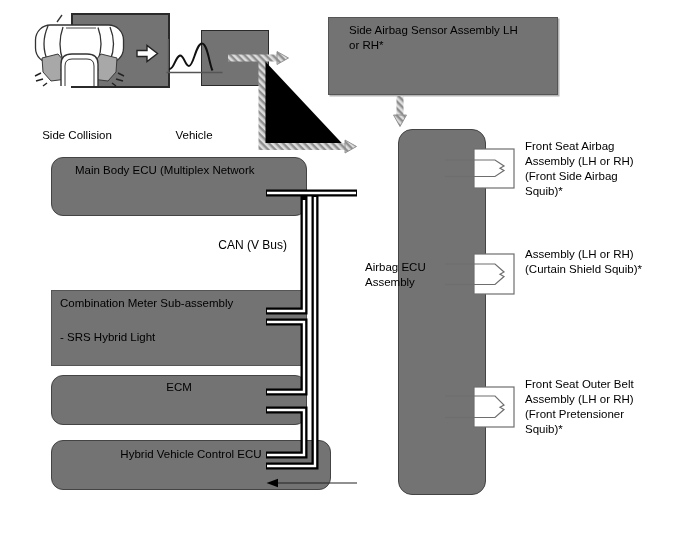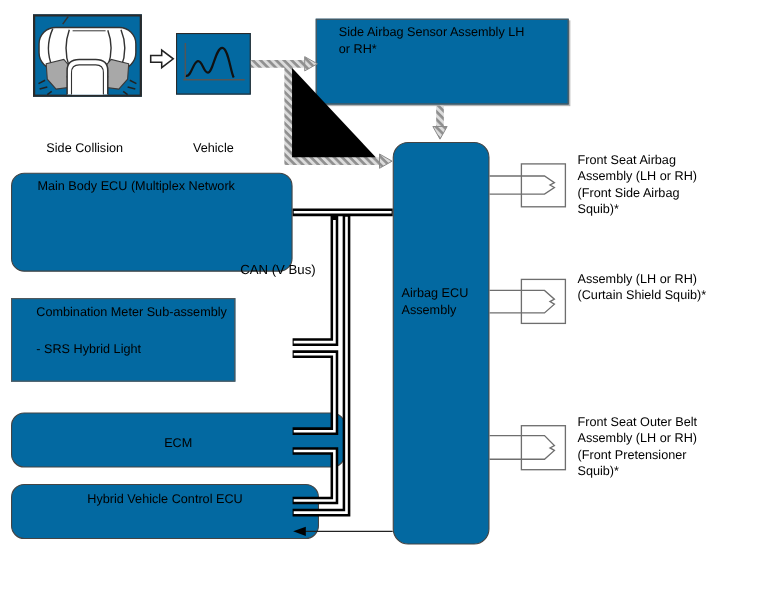--- a/index.html
+++ b/index.html
@@ -1,32 +1,32 @@
 <!DOCTYPE html>
 <html><head>
 <meta charset="utf-8">
 <style>
   html,body{margin:0;padding:0;background:#fff;}
   .stage{
     position:relative;width:688px;height:560px;background:#fff;overflow:hidden;
     font-family:"Liberation Sans", sans-serif;color:#000;
   }
-  .box{position:absolute;background:#0369a1;box-sizing:border-box;border:1px solid #444;}
+  .box{position:absolute;background:#737373;box-sizing:border-box;border:1px solid #444;margin-left:41px;}
   .rounded{border-radius:12px;}
   .txt{font-size:11.5px;line-height:15px;}
   .line{height:15px;white-space:nowrap;}
   .caption{position:absolute;font-size:11.5px;text-align:center;margin-top:40px;}
   .conn-label{position:absolute;width:162px;font-size:11.5px;line-height:15px;}
   #carFrame{left:30px;top:13px;width:99px;height:75px;border:2px solid #2a2a2a;}
   #impactFrame{left:160px;top:30px;width:68px;height:56px;border:1.5px solid #2a2a2a;}
   #sensorBox{left:287px;top:17px;width:230px;height:78px;border:1px solid #555;
              box-shadow:1.5px 1.5px 0 #b5b5b5;padding:5px 8px 0 20px;}
-  #mainBodyBox{left:10px;top:157px;width:256px;height:90px;padding:5px 8px 0 23px;}
-  #combBox{left:10px;top:271px;width:204px;height:76px;border-color:#555;padding:5px 8px 0 22px;}
-  #ecmBox{left:10px;top:375px;width:304px;height:50px;text-align:center;padding-top:20px;}
+  #mainBodyBox{left:10px;top:157px;width:256px;height:59px;padding:5px 8px 0 23px;}
+  #combBox{left:10px;top:290px;width:256px;height:76px;border-color:#555;padding:5px 8px 0 8px;}
+  #ecmBox{left:10px;top:375px;width:256px;height:50px;text-align:center;padding-top:4px;}
   #hybridBox{left:10px;top:440px;width:280px;height:50px;text-align:center;padding-top:6px;}
   #airbagEcuBox{left:357px;top:129px;width:88px;height:366px;border-radius:14px;}
   #airbagEcuText{position:absolute;left:365px;top:260px;}
   #sideCollisionCaption{left:22px;top:89px;width:110px;}
   #impactCaption{left:160px;top:89px;width:68px;}
   #canLabel{position:absolute;left:190px;top:238px;width:97px;font-size:12px;text-align:right;white-space:nowrap;}
   #connLabel1{left:525px;top:139px;}
   #connLabel2{left:525px;top:247px;}
   #connLabel3{left:525px;top:377px;}
   #footnote{position:absolute;left:7px;top:507px;width:678px;font-size:12px;

